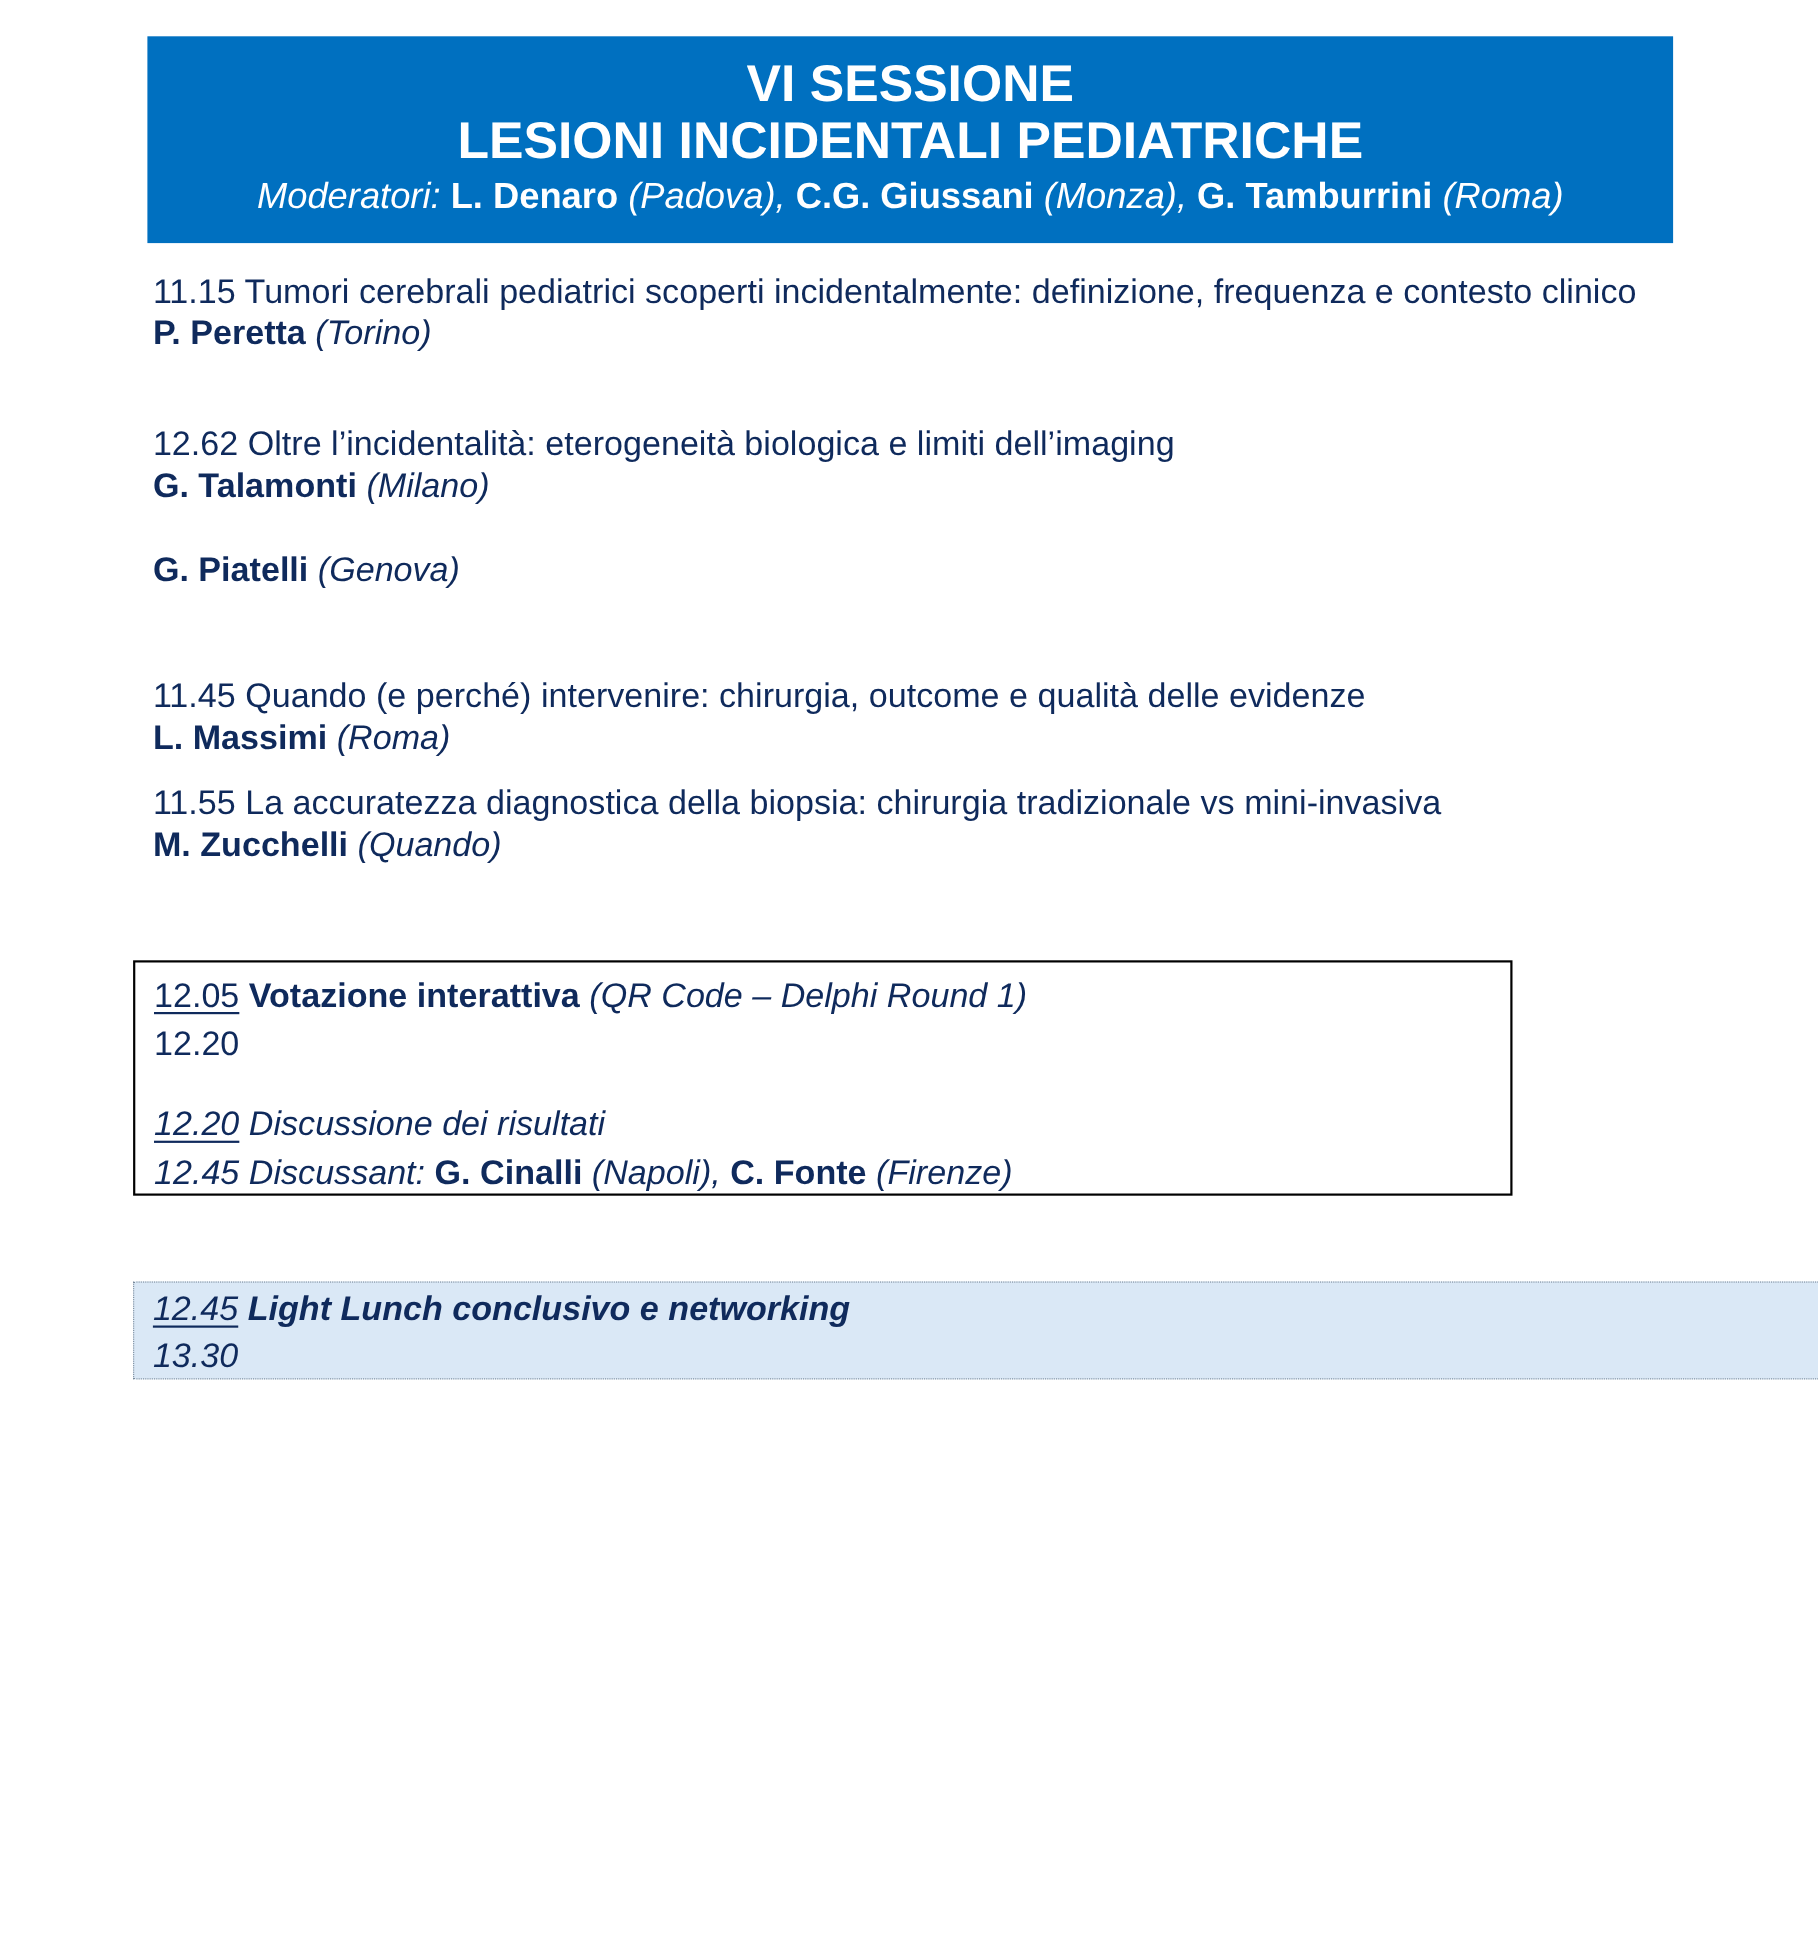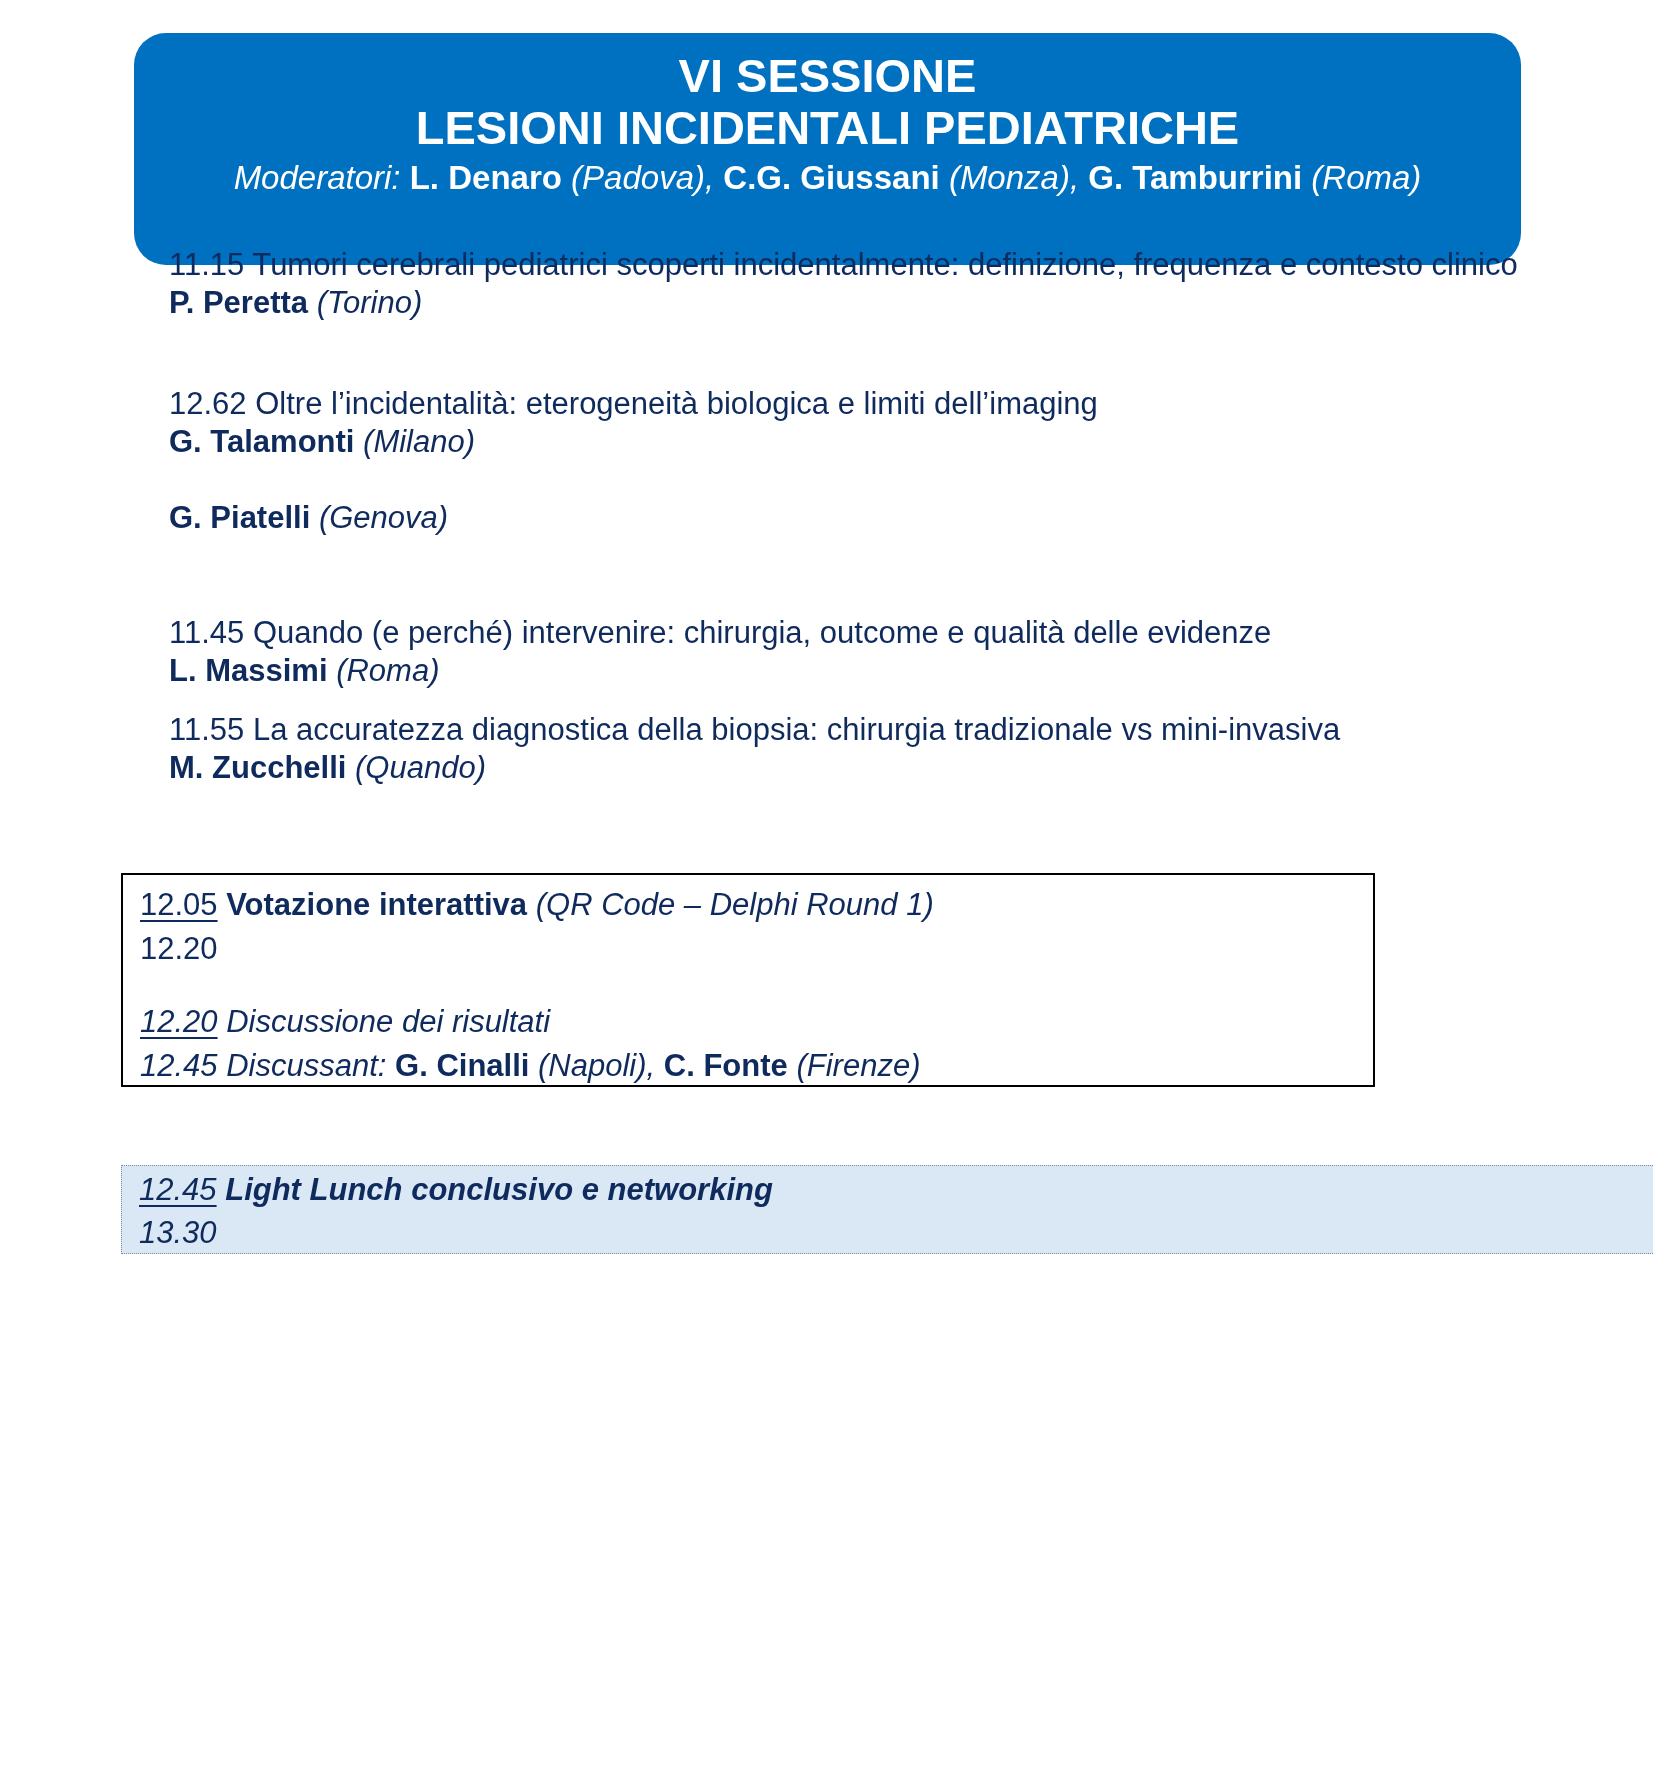--- a/index.html
+++ b/index.html
@@ -12,26 +12,25 @@
       height: 1767px;
       position: relative;
       font-family: "Liberation Sans", sans-serif;
       color: #0f2a5c;
     }
     .header {
       position: absolute;
       left: 134px;
       top: 33px;
       width: 1387px;
-      height: 232px;
+      height: 188px;
       background: #0070c0;
       color: #ffffff;
       text-align: center;
       box-sizing: border-box;
-      border-radius: 32px;
     }
     .header .title {
       font-weight: bold;
       font-size: 47px;
       line-height: 52px;
       display: block;
     }
     .header .title.t1 { padding-top: 17px; }
     .header .mods {
       font-size: 33px;
@@ -43,21 +42,21 @@
     .b { font-weight: bold; }
     .u { text-decoration: underline; text-underline-offset: 5px; text-decoration-thickness: 2px; }
 
     .talk {
       position: absolute;
       left: 139px;
       width: 1380px;
       font-size: 31px;
       line-height: 38px;
     }
-    .talk .line { display: block; margin-left: 30px; }
+    .talk .line { display: block; }
 
     .vote-box {
       position: absolute;
       left: 121px;
       top: 873px;
       width: 1254px;
       height: 214px;
       border: 2px solid #000000;
       box-sizing: border-box;
       padding: 8px 0 0 17px;

